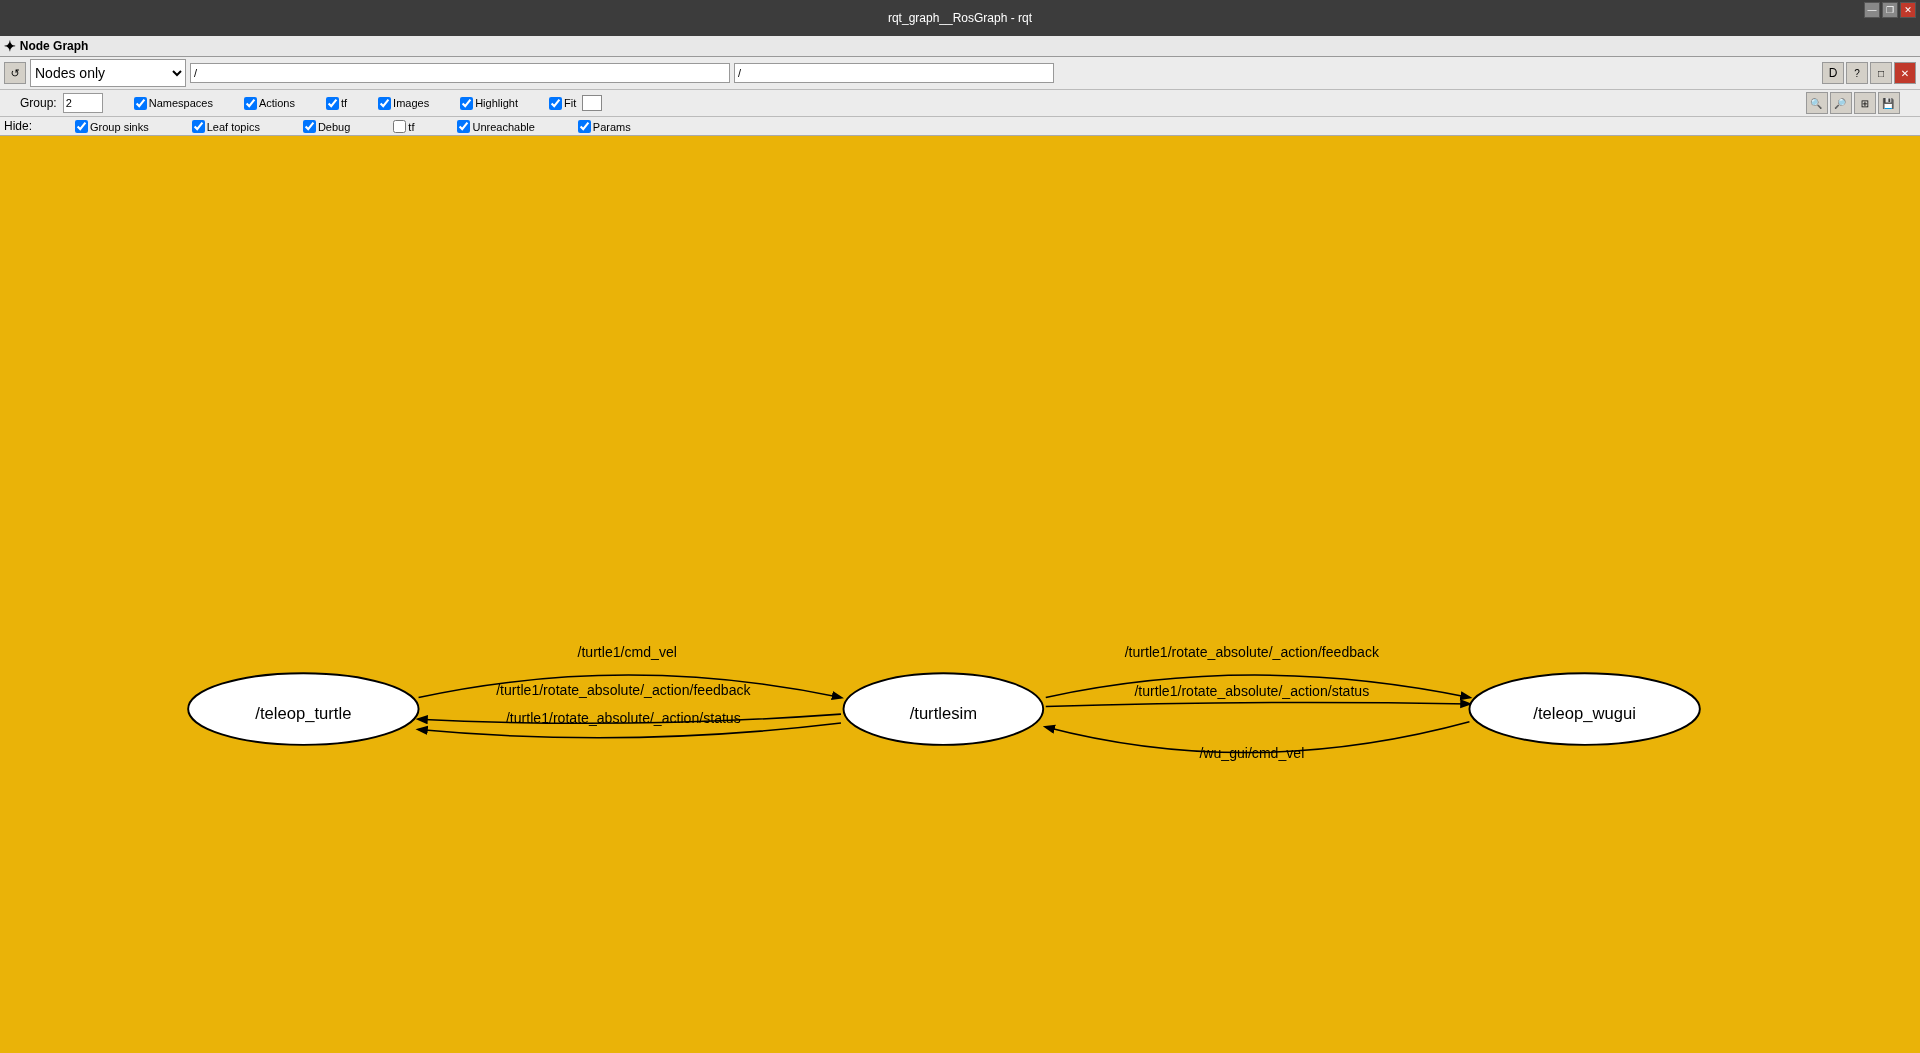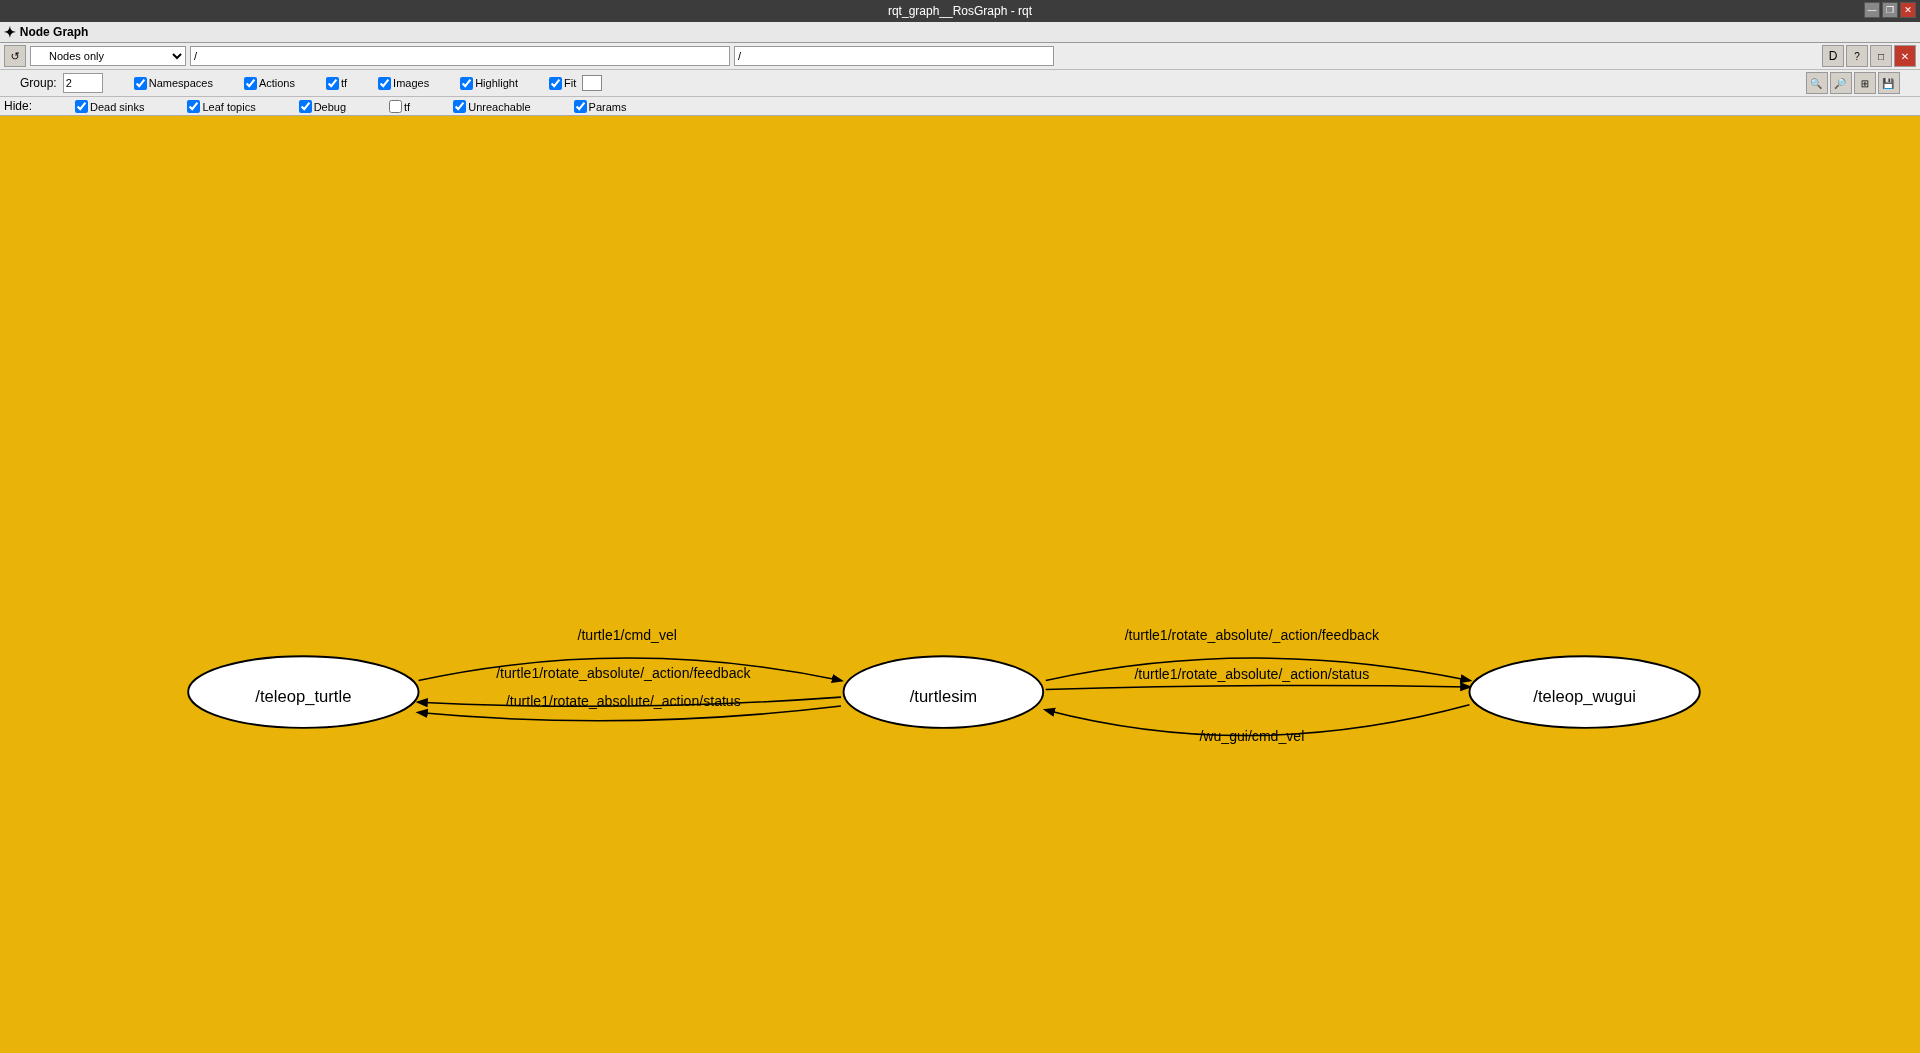--- a/index.html
+++ b/index.html
@@ -8,21 +8,21 @@
     .title-bar {
       background: #3c3c3c;
       color: #ffffff;
       text-align: center;
       padding: 3px 0;
       font-size: 12px;
       display: flex;
       align-items: center;
       justify-content: center;
       position: relative;
-      height: 22px;
+      height: 36px;
     }
     .title-bar-buttons {
       position: absolute;
       right: 4px;
       top: 2px;
       display: flex;
       gap: 2px;
     }
     .title-btn {
       width: 16px;
@@ -74,25 +74,25 @@
     .toolbar-row3 {
       background: #ececec;
       border-bottom: 1px solid #aaa;
       padding: 2px 4px;
       display: flex;
       align-items: flex-end;
       gap: 18px;
     }
 
     select {
-      font-size: 11px;
-      height: 20px;
+      font-size: 14px;
+      height: 28px;
       border: 1px solid #999;
       background: white;
-      padding: 0 14px;
+      padding: 0 0;
     }
     input[type="text"] {
       font-size: 11px;
       height: 20px;
       border: 1px solid #999;
       padding: 0 3px;
       background: white;
     }
     input[type="number"] {
       font-size: 11px;
@@ -249,21 +249,21 @@
       <div class="right-btn">🔎</div>
       <div class="right-btn">⊞</div>
       <div class="right-btn">💾</div>
     </div>
   </div>
 
   <div class="toolbar-row3">
     <span>Hide:</span>
     <label>
       <input type="checkbox" checked="" style="">
-      <span>Dead sinks</span>
+      <span>Group sinks</span>
     </label>
     <label>
       <input type="checkbox" checked="" style="">
       <span>Leaf topics</span>
     </label>
     <label>
       <input type="checkbox" checked="" style="">
       <span>Debug</span>
     </label>
     <label>

